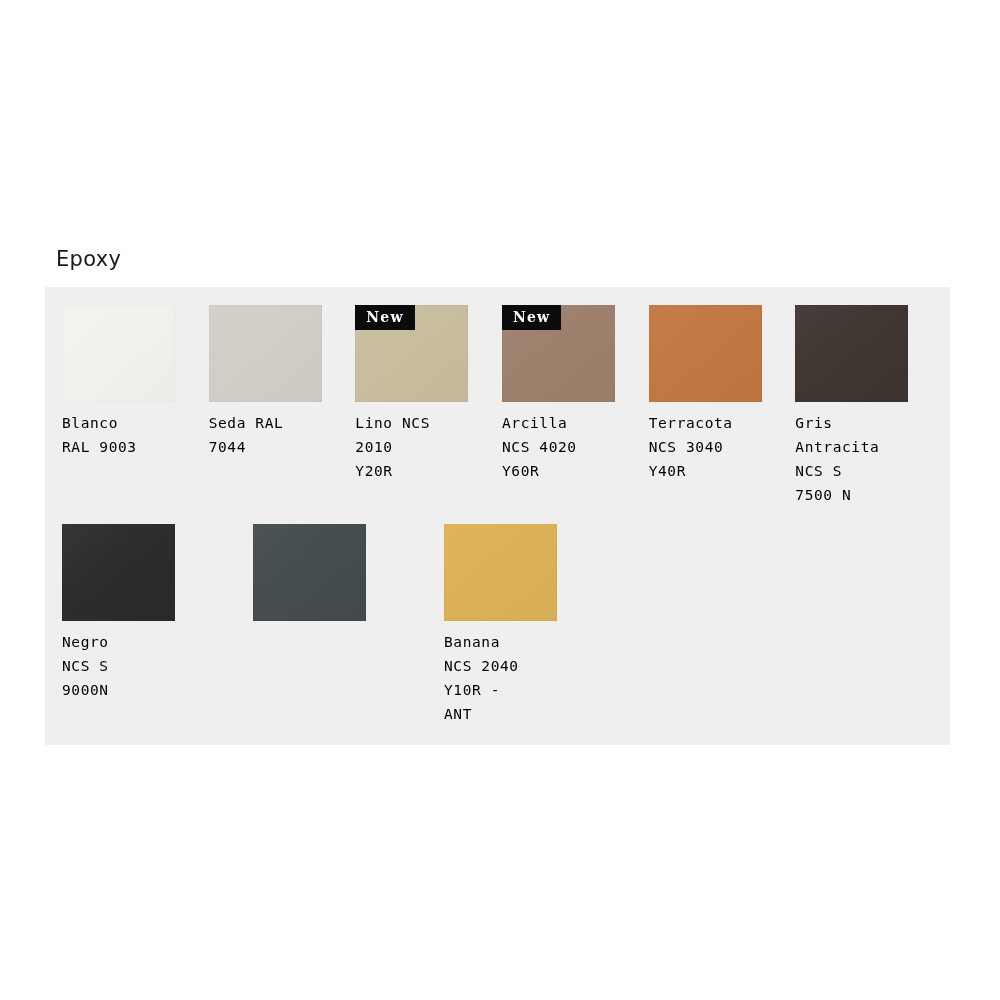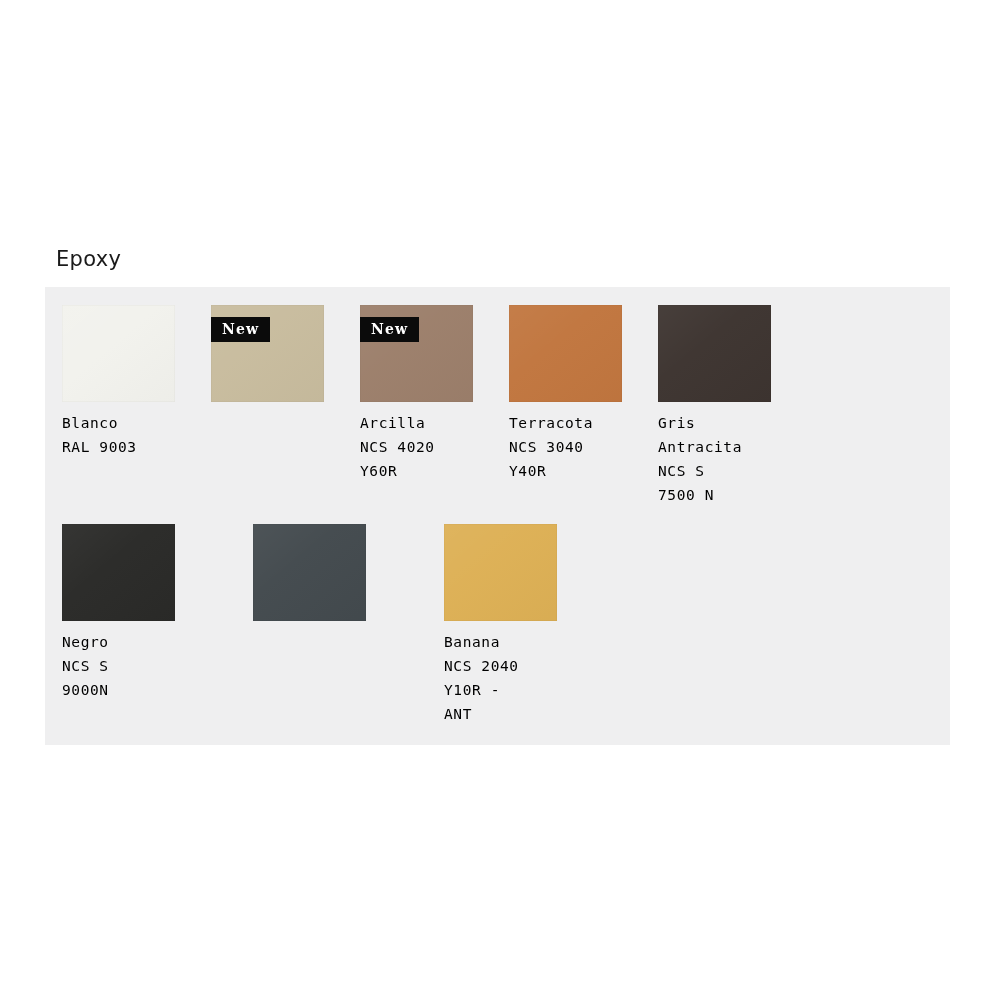--- a/index.html
+++ b/index.html
@@ -94,21 +94,21 @@
     pointer-events: none;
     background: linear-gradient(140deg,
                  rgba(255,255,255,0.055) 0%,
                  rgba(255,255,255,0.015) 40%,
                  rgba(0,0,0,0.018) 100%);
   }
 
   .new-badge {
     position: absolute;
     left: 0;
-    top: 12px;
+    top: 0;
     background: #0b0b0b;
     color: #ffffff;
     font-family: "DejaVu Serif", "Liberation Serif", serif;
     font-size: 14px;
     font-weight: 700;
     letter-spacing: 1.2px;
     padding: 5px 11px 6px 11px;
     line-height: 1;
     z-index: 3;
   }
@@ -138,26 +138,36 @@
       <div class="swatch-row row-1">
 
         <div class="swatch-cell">
           <div class="swatch-chip-wrap">
             <div class="swatch-chip" style="background: rgb(242, 242, 237);"></div>
           </div>
           <div class="swatch-label">Blanco
 RAL 9003</div>
         </div>
 
+        <div class="swatch-cell">
+          <div class="swatch-chip-wrap">
+            <div class="swatch-chip" style="background: rgb(210, 205, 196);"></div>
+          </div>
+          <div class="swatch-label">Seda RAL
+7044</div>
+        </div>
 
         <div class="swatch-cell">
           <div class="swatch-chip-wrap">
             <div class="swatch-chip" style="background: rgb(200, 188, 158);"></div>
             <span class="new-badge" style="background: rgb(11, 11, 11); color: rgb(255, 255, 255);">New</span>
           </div>
+          <div class="swatch-label">Lino NCS
+2010
+Y20R</div>
         </div>
 
         <div class="swatch-cell">
           <div class="swatch-chip-wrap">
             <div class="swatch-chip" style="background: rgb(156, 127, 107);"></div>
             <span class="new-badge" style="background: rgb(11, 11, 11); color: rgb(255, 255, 255);">New</span>
           </div>
           <div class="swatch-label">Arcilla
 NCS 4020
 Y60R</div>

